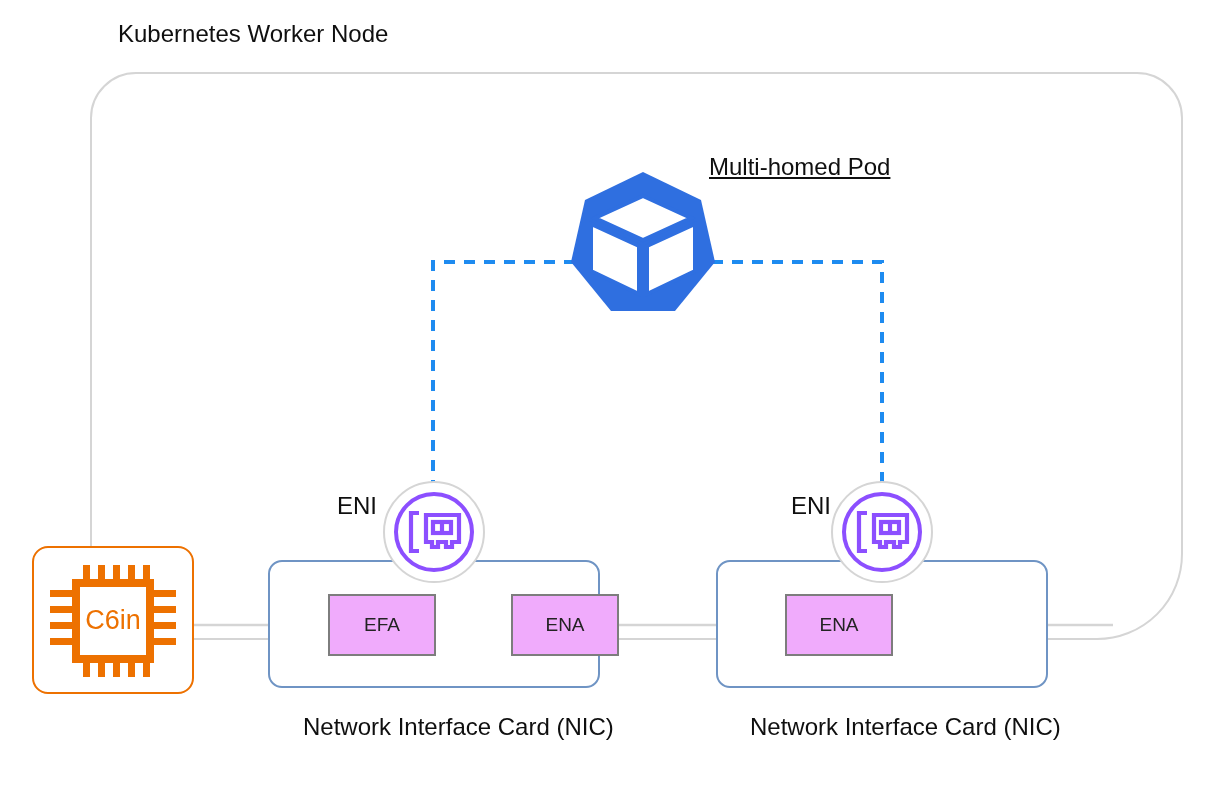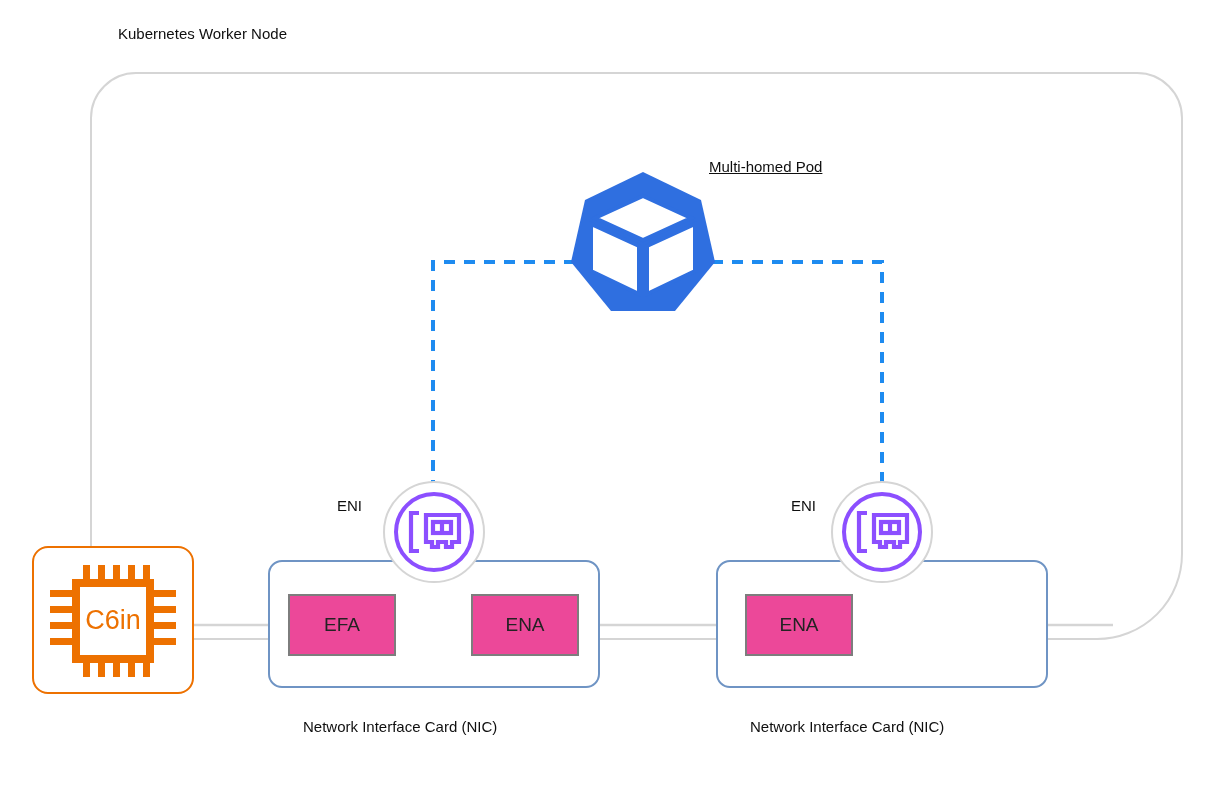--- a/index.html
+++ b/index.html
@@ -24,21 +24,21 @@
     top: 0;
     width: 1210px;
     height: 800px;
   }
   .abs { position: absolute; }
 
   
   .label {
     position: absolute;
     color: #0f0f0f;
-    font-size: 15px;
+    font-size: 24px;
     line-height: 24px;
     white-space: nowrap;
     font-family: "Liberation Sans", sans-serif;
   }
   #node-title     { left: 118px; top: 22px; }
   #pod-title      { left: 709px; top: 155px; text-decoration: underline; }
   #eni-label-left { left: 337px; top: 494px; }
   #eni-label-right{ left: 791px; top: 494px; }
   #nic-caption-left  { left: 303px; top: 715px; }
   #nic-caption-right { left: 750px; top: 715px; }
@@ -103,28 +103,29 @@
   #nic-box-left  { left: 268px; width: 332px; }
   #nic-box-right { left: 716px; width: 332px; }
 
   
   .iface-box {
     position: absolute;
     top: 594px;
     width: 108px;
     height: 62px;
     border: 2px solid #7d7d7d;
-    background: #ec4899;
+    background: #f0abfc;
     box-sizing: border-box;
     display: flex;
     align-items: center;
     justify-content: center;
     color: #232323;
     font-size: 19px;
     font-family: "Liberation Sans", sans-serif;
+    margin-left: 40px;
   }
   #iface-efa-left { left: 288px; }
   #iface-ena-left { left: 471px; }
   #iface-ena-right{ left: 745px; }
 
   
   .eni-node {
     position: absolute;
     width: 102px;
     height: 102px;

